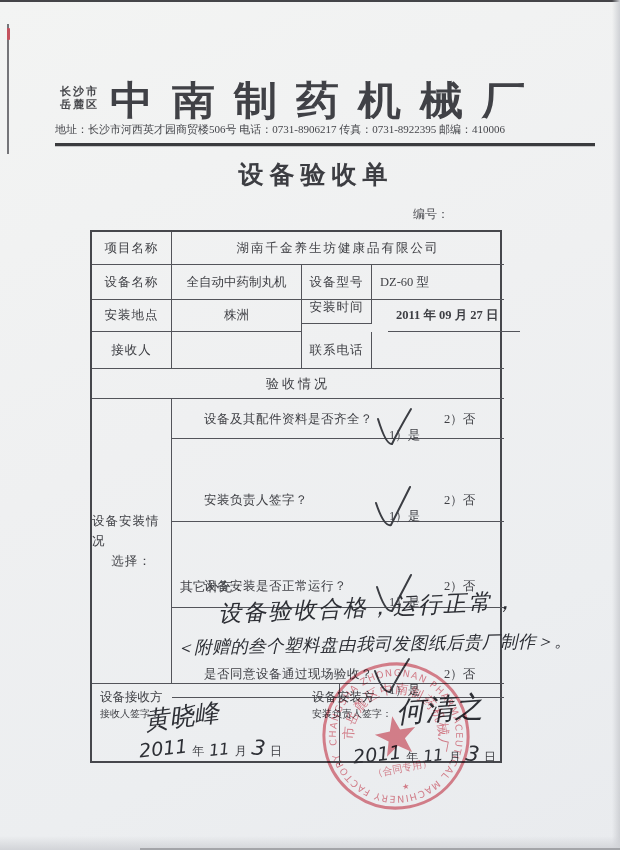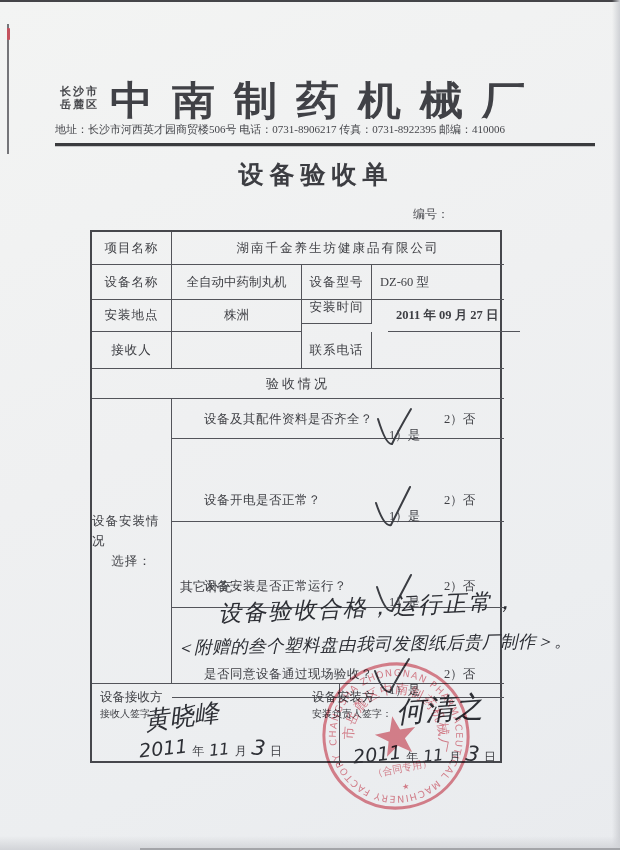--- a/index.html
+++ b/index.html
@@ -118,21 +118,21 @@
 
     <div class="cell bB q-row" style="left:80px;top:167px;width:332px;height:40px;">
       <span class="q-text">设备及其配件资料是否齐全？</span>
       <span class="q-opt1">1）是</span>
       <span class="q-opt2">2）否</span>
       <svg class="q-check" viewBox="0 0 42 36">
           <path d="M3 4 Q 11 30 17 29 Q 23 16 36 -6" fill="none" stroke="#3b3d43" stroke-width="2" stroke-linecap="round"></path>
         </svg>
     </div>
     <div class="cell bB q-row" style="left:80px;top:207px;width:332px;height:43px;">
-      <span class="q-text">设备开电是否正常？</span>
+      <span class="q-text">安装负责人签字？</span>
       <span class="q-opt1">1）是</span>
       <span class="q-opt2">2）否</span>
       <svg class="q-check" viewBox="0 0 42 36">
           <path d="M1 8 Q 9 32 16 30 Q 23 16 35 -8" fill="none" stroke="#3b3d43" stroke-width="2" stroke-linecap="round"></path>
         </svg>
     </div>
     <div class="cell bB q-row" style="left:80px;top:250px;width:332px;height:43px;">
       <span class="q-text">设备安装是否正常运行？</span>
       <span class="q-opt1">1）是</span>
       <span class="q-opt2">2）否</span>

